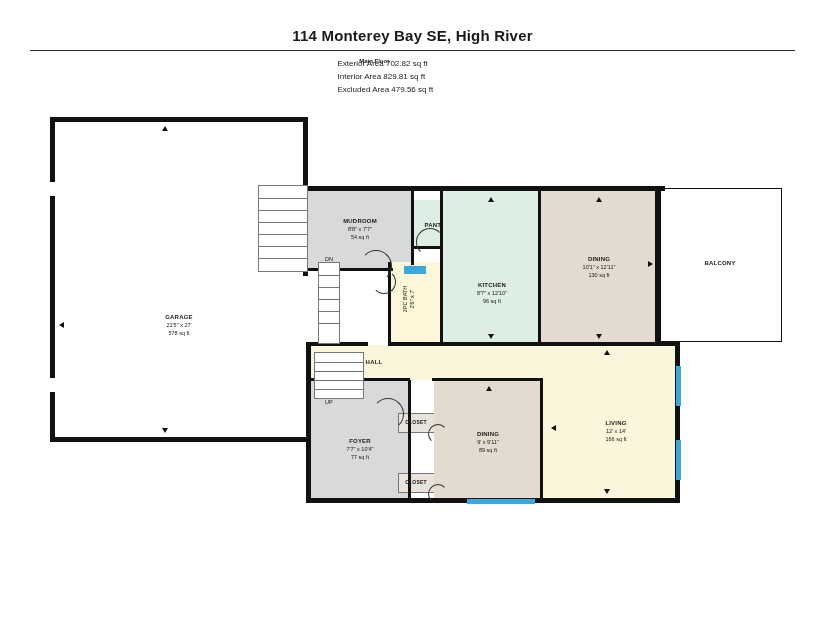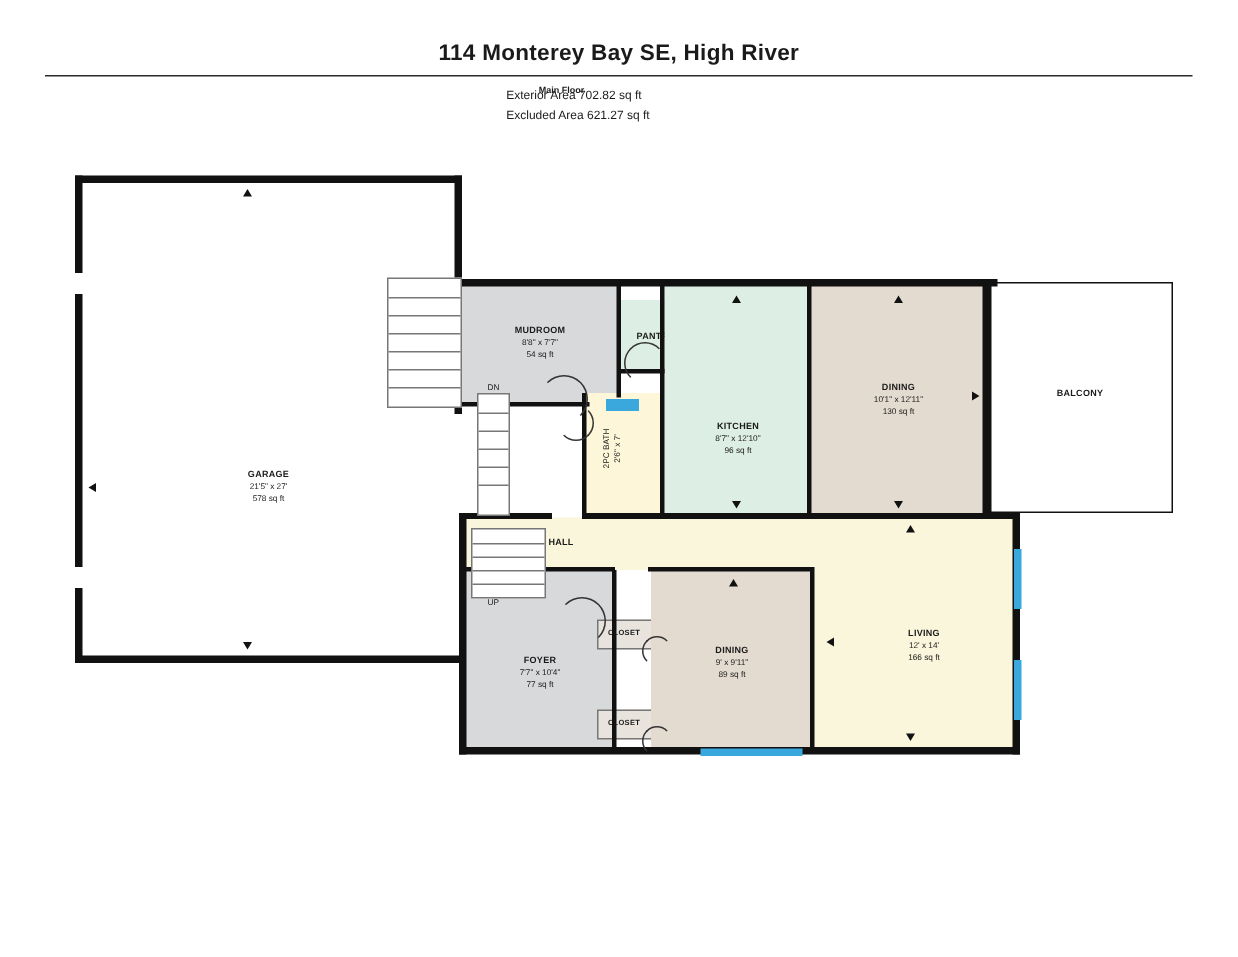--- a/index.html
+++ b/index.html
@@ -204,21 +204,24 @@
 <div id="page">
 
   <div id="title">114 Monterey Bay SE, High River</div>
   <div id="rule-top"></div>
 
   <div id="summary">
     <span class="row">
       <span class="lbl">Main Floor</span><span class="val">Exterior Area 702.82 sq ft</span>
     </span>
     <span class="row">
-      <span class="lbl"></span><span class="val">Excluded Area 621.27 sq ft</span>
+      <span class="lbl"></span><span class="val">Interior Area 829.81 sq ft</span>
+    </span>
+    <span class="row">
+      <span class="lbl"></span><span class="val">Excluded Area 479.56 sq ft</span>
     </span>
   </div>
 
   <div id="plan">
 
     <div class="room" style="left:50px; top:117px; width:258px; height:325px; background:#ffffff;"></div>
 
     <div class="wall" style="left:50px; top:117px; width:258px; height:5px;"></div>
     <div class="wall" style="left:50px; top:117px; width:5px; height:65px;"></div>
     <div class="wall" style="left:50px; top:196px; width:5px; height:182px;"></div>

